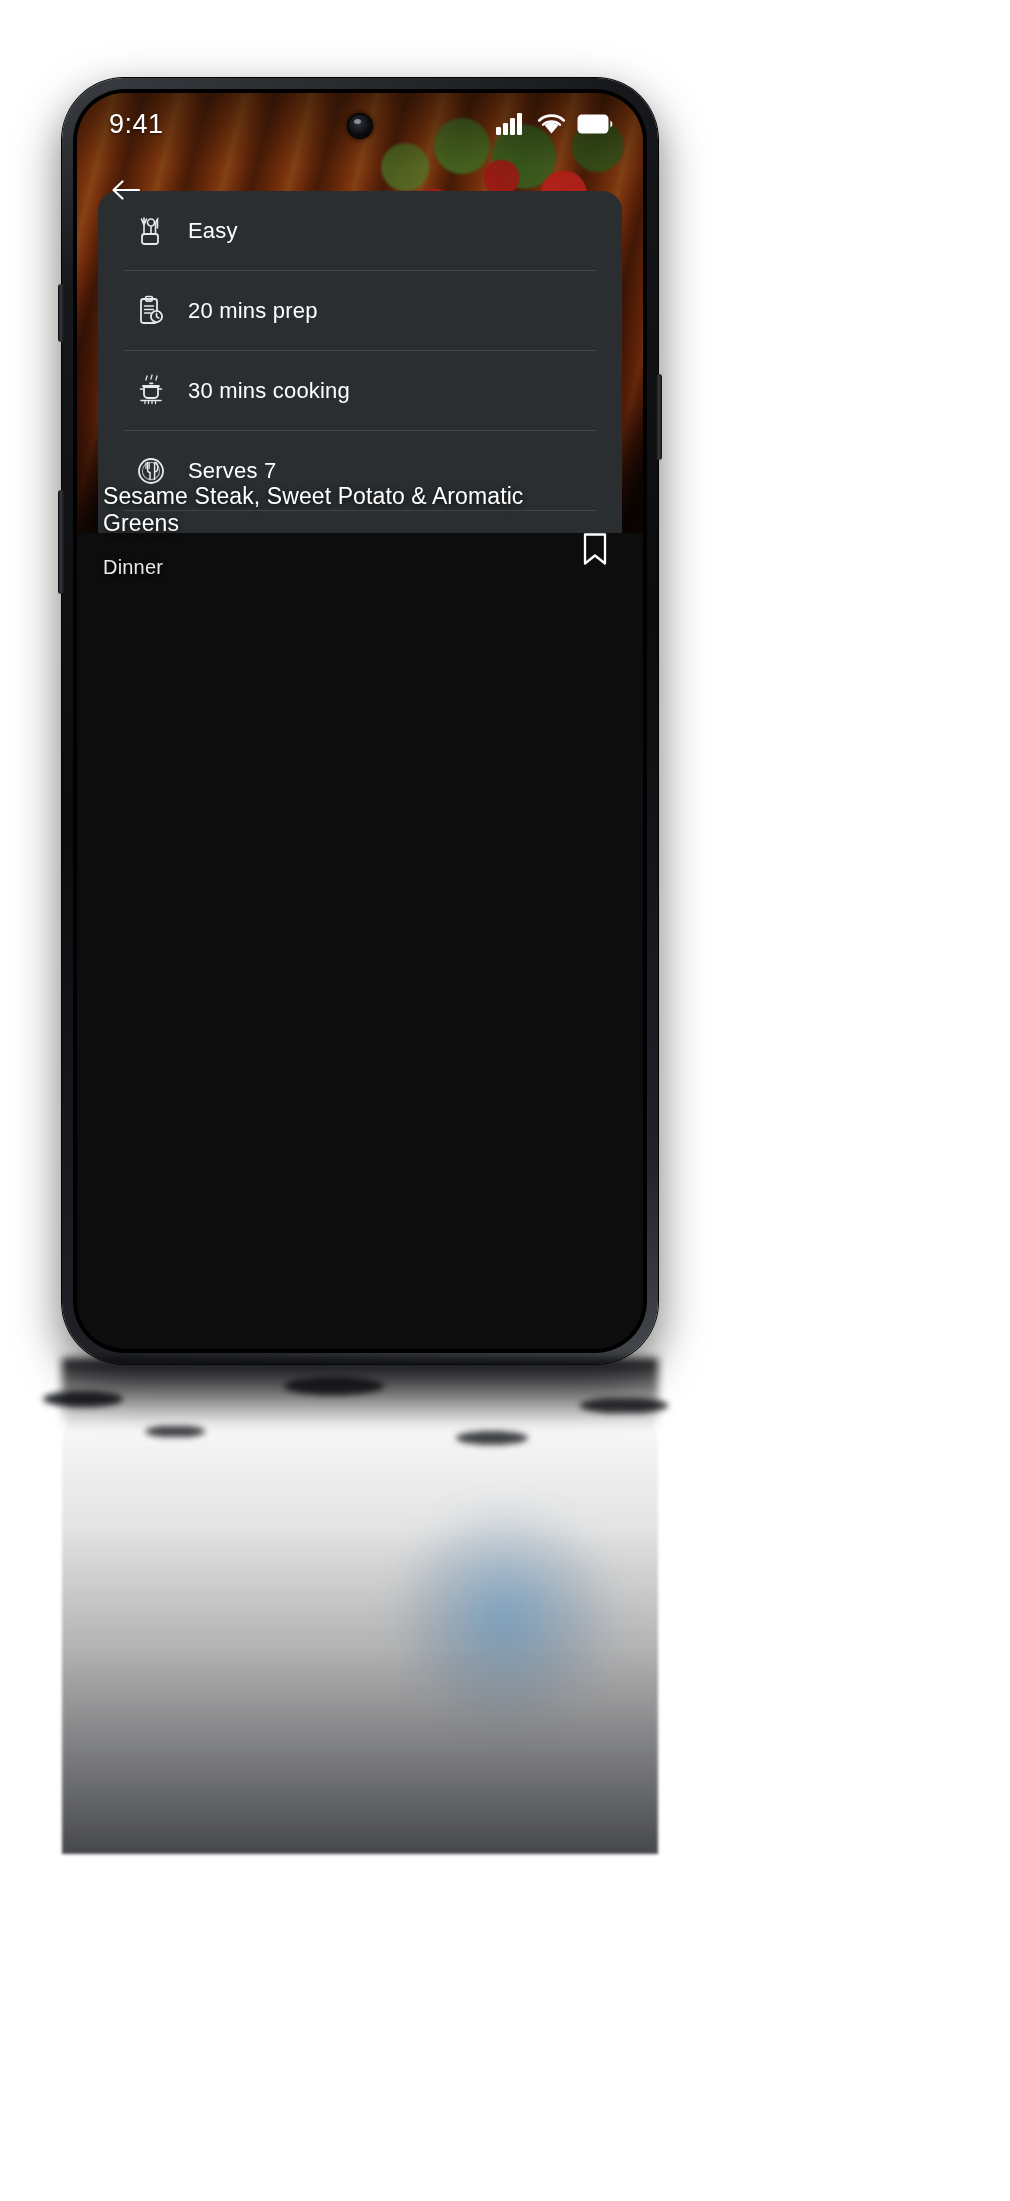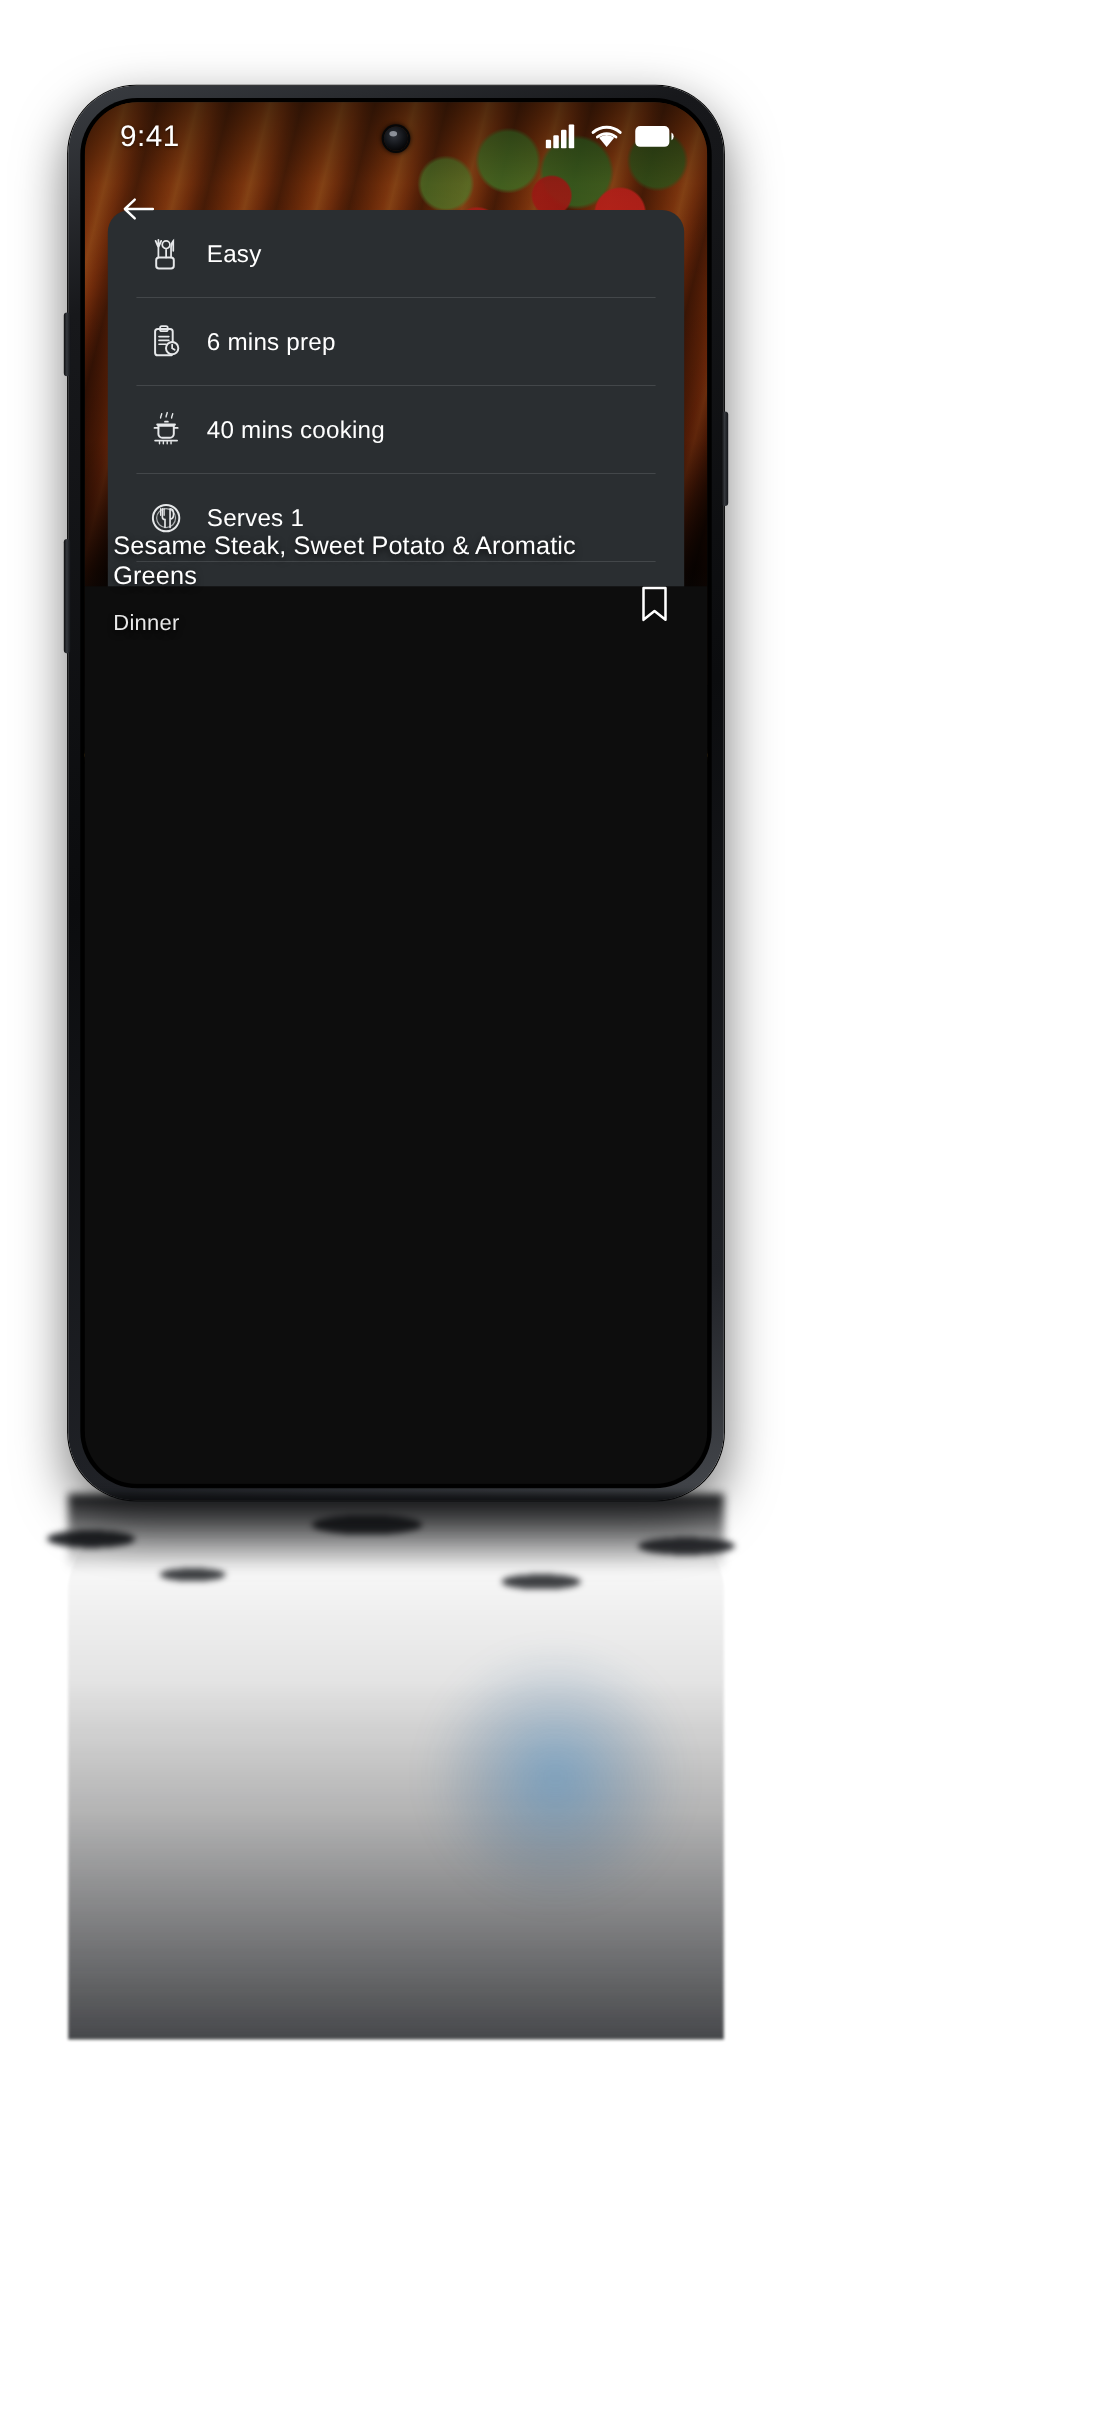--- a/index.html
+++ b/index.html
@@ -408,49 +408,49 @@
           <div class="info-row">
             <div class="info-icon">
               <svg width="34" height="34" viewBox="0 0 34 34">
                 <rect x="7" y="5" width="16" height="24" rx="2.4" stroke="#e6e8ea" stroke-width="1.8" fill="none"></rect>
                 <rect x="11.5" y="2.5" width="7" height="4.6" rx="1.6" stroke="#e6e8ea" stroke-width="1.6" fill="none"></rect>
                 <path d="M10.5 12 H19.5 M10.5 15.5 H19.5 M10.5 19 H17" stroke="#e6e8ea" stroke-width="1.5" stroke-linecap="round"></path>
                 <circle cx="22.5" cy="22.5" r="5.6" stroke="#e6e8ea" stroke-width="1.8" fill="#2a2e31"></circle>
                 <path d="M22.5 19.4 V22.6 L24.8 24" stroke="#e6e8ea" stroke-width="1.6" fill="none" stroke-linecap="round"></path>
               </svg>
             </div>
-            <div class="info-label">6 mins prep</div>
+            <div class="info-label">20 mins prep</div>
           </div>
 
           <div class="info-row">
             <div class="info-icon">
               <svg width="34" height="34" viewBox="0 0 34 34">
                 <path d="M12 6 c0-2 1-2.5 1-4 M17 5 c0-2 1-2.5 1-4 M22 6 c0-2 1-2.5 1-4" stroke="#e6e8ea" stroke-width="1.3" fill="none" stroke-linecap="round"></path>
                 <path d="M9 12 H25" stroke="#e6e8ea" stroke-width="1.9" stroke-linecap="round"></path>
                 <path d="M16 9.4 h2.6" stroke="#e6e8ea" stroke-width="1.6" stroke-linecap="round"></path>
                 <path d="M10 13 h14 v7.5 a3.5 3.5 0 0 1 -3.5 3.5 h-7 A3.5 3.5 0 0 1 10 20.5 Z" stroke="#e6e8ea" stroke-width="1.8" fill="none"></path>
                 <path d="M10 15 H6.5 M24 15 H27.5" stroke="#e6e8ea" stroke-width="1.7" stroke-linecap="round"></path>
                 <path d="M7 26.5 H27" stroke="#e6e8ea" stroke-width="1.6" stroke-linecap="round"></path>
                 <path d="M11 27.5 v2 M14.5 27.5 v2 M18 27.5 v2 M21.5 27.5 v2" stroke="#e6e8ea" stroke-width="1.3" stroke-linecap="round"></path>
               </svg>
             </div>
-            <div class="info-label">40 mins cooking</div>
+            <div class="info-label">30 mins cooking</div>
           </div>
 
           <div class="info-row">
             <div class="info-icon">
               <svg width="34" height="34" viewBox="0 0 34 34">
                 <circle cx="17" cy="17" r="12" stroke="#e6e8ea" stroke-width="1.8" fill="none"></circle>
                 <circle cx="17" cy="17" r="8.6" stroke="#e6e8ea" stroke-width="1.1" fill="none" opacity=".7"></circle>
                 <path d="M13.6 8.5 V16 a2.4 2.4 0 0 0 2.4 2.4 V25.5" stroke="#e6e8ea" stroke-width="1.5" fill="none" stroke-linecap="round"></path>
                 <path d="M12 8.5 v6 M15.2 8.5 v6" stroke="#e6e8ea" stroke-width="1.2" stroke-linecap="round"></path>
                 <path d="M20.6 25.5 V8.5 c2.4 0 3.2 2.4 3.2 5 s-0.9 4.4 -3.2 4.4" stroke="#e6e8ea" stroke-width="1.5" fill="none" stroke-linecap="round" stroke-linejoin="round"></path>
               </svg>
             </div>
-            <div class="info-label">Serves 1</div>
+            <div class="info-label">Serves 7</div>
           </div>
 
           <div class="info-row nutrition-row">
             <div class="info-icon">
               <svg width="34" height="34" viewBox="0 0 34 34">
                 <circle cx="17" cy="17" r="11" stroke="#e6e8ea" stroke-width="1.7" fill="none"></circle>
                 <circle cx="17" cy="11.6" r="1.35" fill="#e6e8ea"></circle>
                 <path d="M17 15 V23" stroke="#e6e8ea" stroke-width="1.7" stroke-linecap="round"></path>
               </svg>
             </div>

